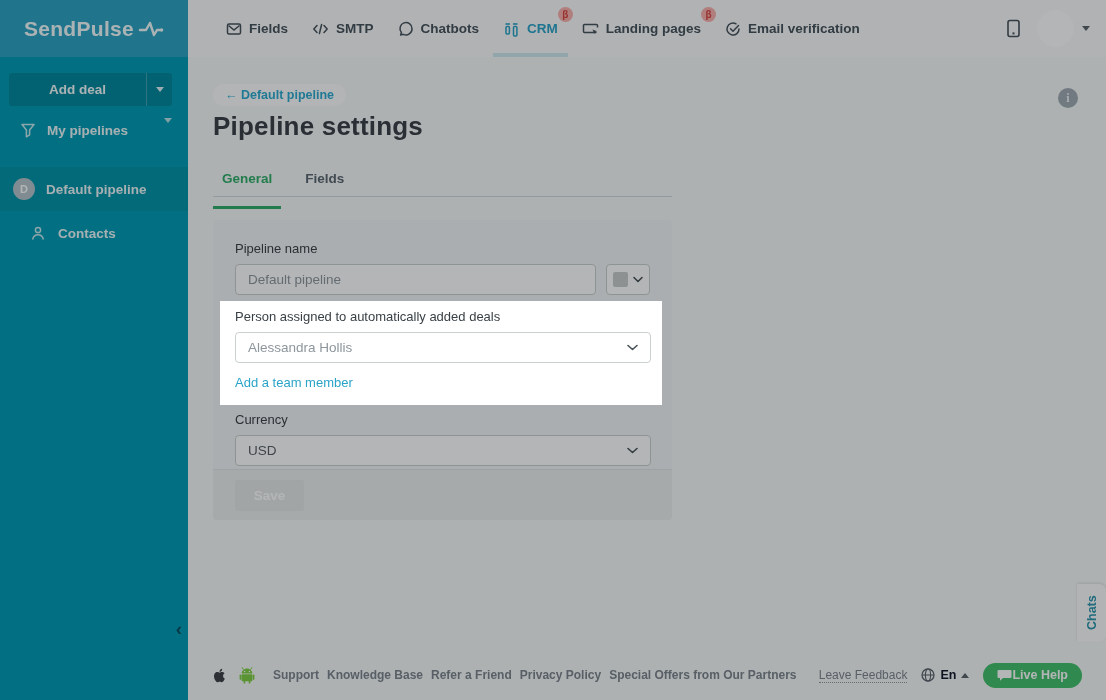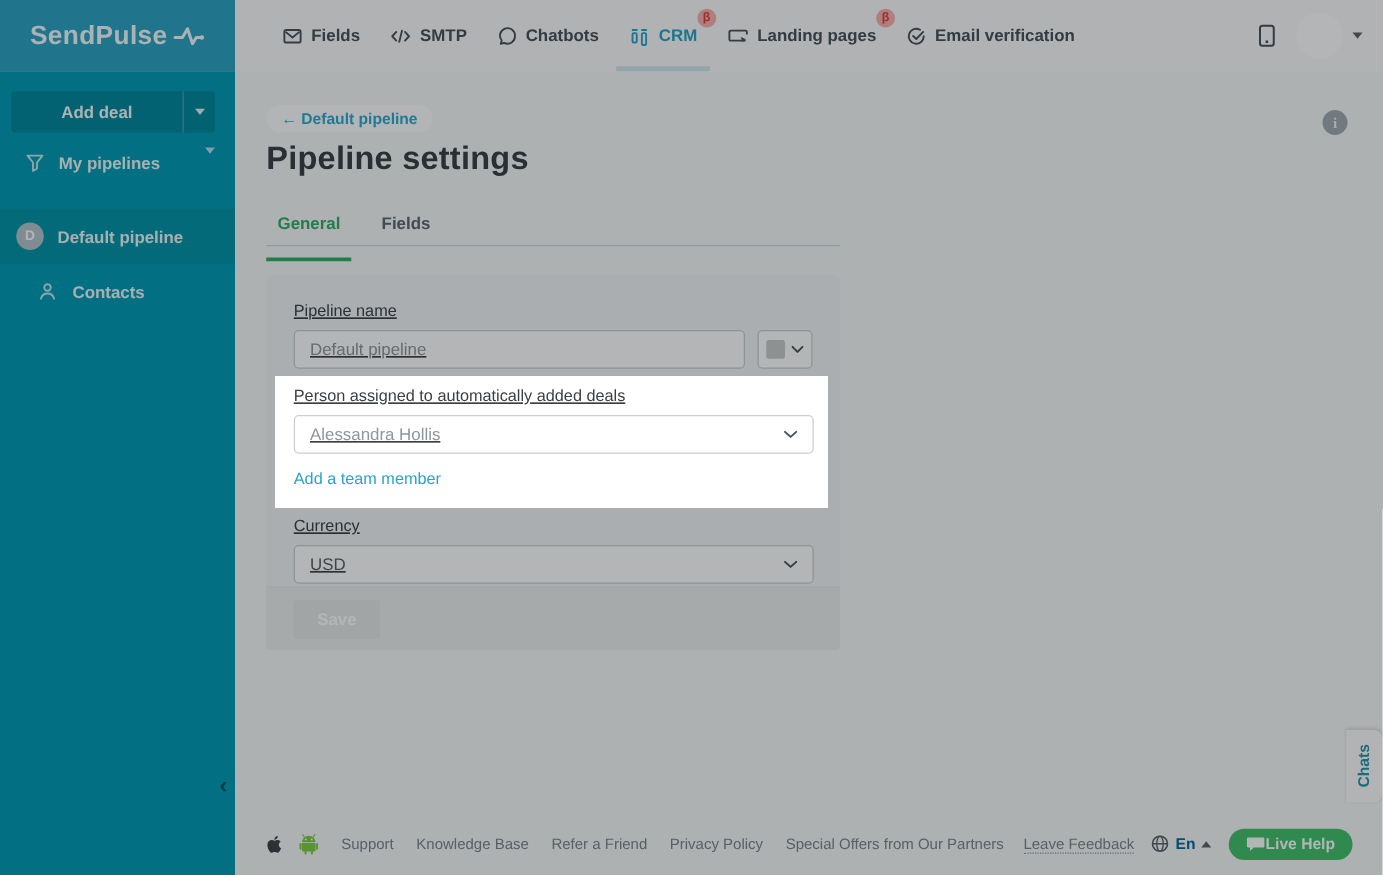--- a/index.html
+++ b/index.html
@@ -56,21 +56,21 @@
     background:#9fabb2; color:#eef2f4; font-size:12px; font-weight:700; font-family:"Liberation Serif","DejaVu Serif",serif;
     display:flex; align-items:center; justify-content:center; cursor:pointer; }
   .tabs { position:absolute; left:34px; top:114px; display:flex; gap:33px; }
   .tab { font-size:13.5px; font-weight:700; color:#5b6770; cursor:pointer; padding-bottom:9px; position:relative; }
   .tab.active { color:#2eae68; }
   .tab.active::after { content:""; position:absolute; left:-9px; right:-9px; bottom:-14px; height:3px; background:#2eae68; }
   .tab-line { position:absolute; left:25px; top:139px; width:459px; height:1px; background:#cdd8da; }
 
   
   .card { position:absolute; left:25px; top:163px; width:459px; height:300px; background:#f2f5f6; border-radius:4px; }
-  .card-body { padding:21px 22px 0 22px;text-decoration:underline; }
+  .card-body { padding:21px 22px 0 22px; }
   .field-label { font-size:13px; color:#3a4146; margin-bottom:8px; }
   .name-row { display:flex; gap:10px; }
   .text-input { width:362px; height:31px; border:1px solid #c9d0ce; border-radius:4px; background:#fff;
     padding:0 12px; font-size:13.5px; color:#8d969c; font-family:inherit; outline:none; }
   .color-select { width:44px; height:31px; border:1px solid #c9d0ce; border-radius:4px; background:#fff;
     display:flex; align-items:center; justify-content:center; gap:5px; cursor:pointer; }
   .color-swatch { width:15px; height:15px; border-radius:2px; background:#c9cccc; }
   .select-box { width:416px; height:31px; border:1px solid #c9d0ce; border-radius:4px; background:#fff;
     display:flex; align-items:center; justify-content:space-between; padding:0 12px; font-size:13.5px; cursor:pointer; }
   .select-box .sel-text { color:#8d969c; }
@@ -85,26 +85,26 @@
 
   .card-footer { position:absolute; left:0; right:0; bottom:0; height:51px; background:#eceff0;
     border-top:1px solid #dfe5e6; border-radius:0 0 4px 4px; }
   .save-btn { position:absolute; left:22px; top:10px; width:69px; height:31px; background:#e4e8e8; border:none;
     border-radius:3px; color:#ffffff; font-size:13.5px; font-weight:700; font-family:inherit; cursor:pointer; }
 
   
   .content-footer { position:absolute; left:25px; right:24px; bottom:12px; height:26px;
     display:flex; align-items:center; }
   .store-icons { display:flex; align-items:center; gap:11px; margin-right:18px; }
-  .footer-links { display:flex; align-items:flex-end; gap:18px; }
+  .footer-links { display:flex; align-items:flex-end; gap:8px;font-weight:bold; }
   .footer-link { font-size:12px; color:#7b858d; text-decoration:none; cursor:pointer; white-space:nowrap; }
   .footer-right { margin-left:auto; display:flex; align-items:center; gap:14px; }
   .leave-feedback { font-size:12px; color:#7b858d; border-bottom:1px dotted #8b949b; cursor:pointer; white-space:nowrap; }
   .lang-switch { display:flex; align-items:center; gap:5px; cursor:pointer; }
-  .lang-label { font-size:12.5px; color:#0369a1; font-weight:600; }
+  .lang-label { font-size:12.5px; color:#0f172a; font-weight:600; }
   .caret-up { width:0; height:0; border-left:4px solid transparent; border-right:4px solid transparent;
     border-bottom:5px solid #5b656c; }
   .live-help-btn { height:25px; border-radius:13px; background:#42c06a; border:none; color:#fff;
     font-size:12.5px; font-weight:700; font-family:inherit; display:flex; align-items:center; 
     padding:0 14px; cursor:pointer; }
 
   
   .chats-tab { position:fixed; right:0; top:584px; width:29px; height:58px; background:#fdfdfd;
     border-radius:7px 0 0 7px; display:flex; align-items:center; justify-content:center;
     color:#2a95ad; font-size:12.5px; font-weight:600; cursor:pointer;

